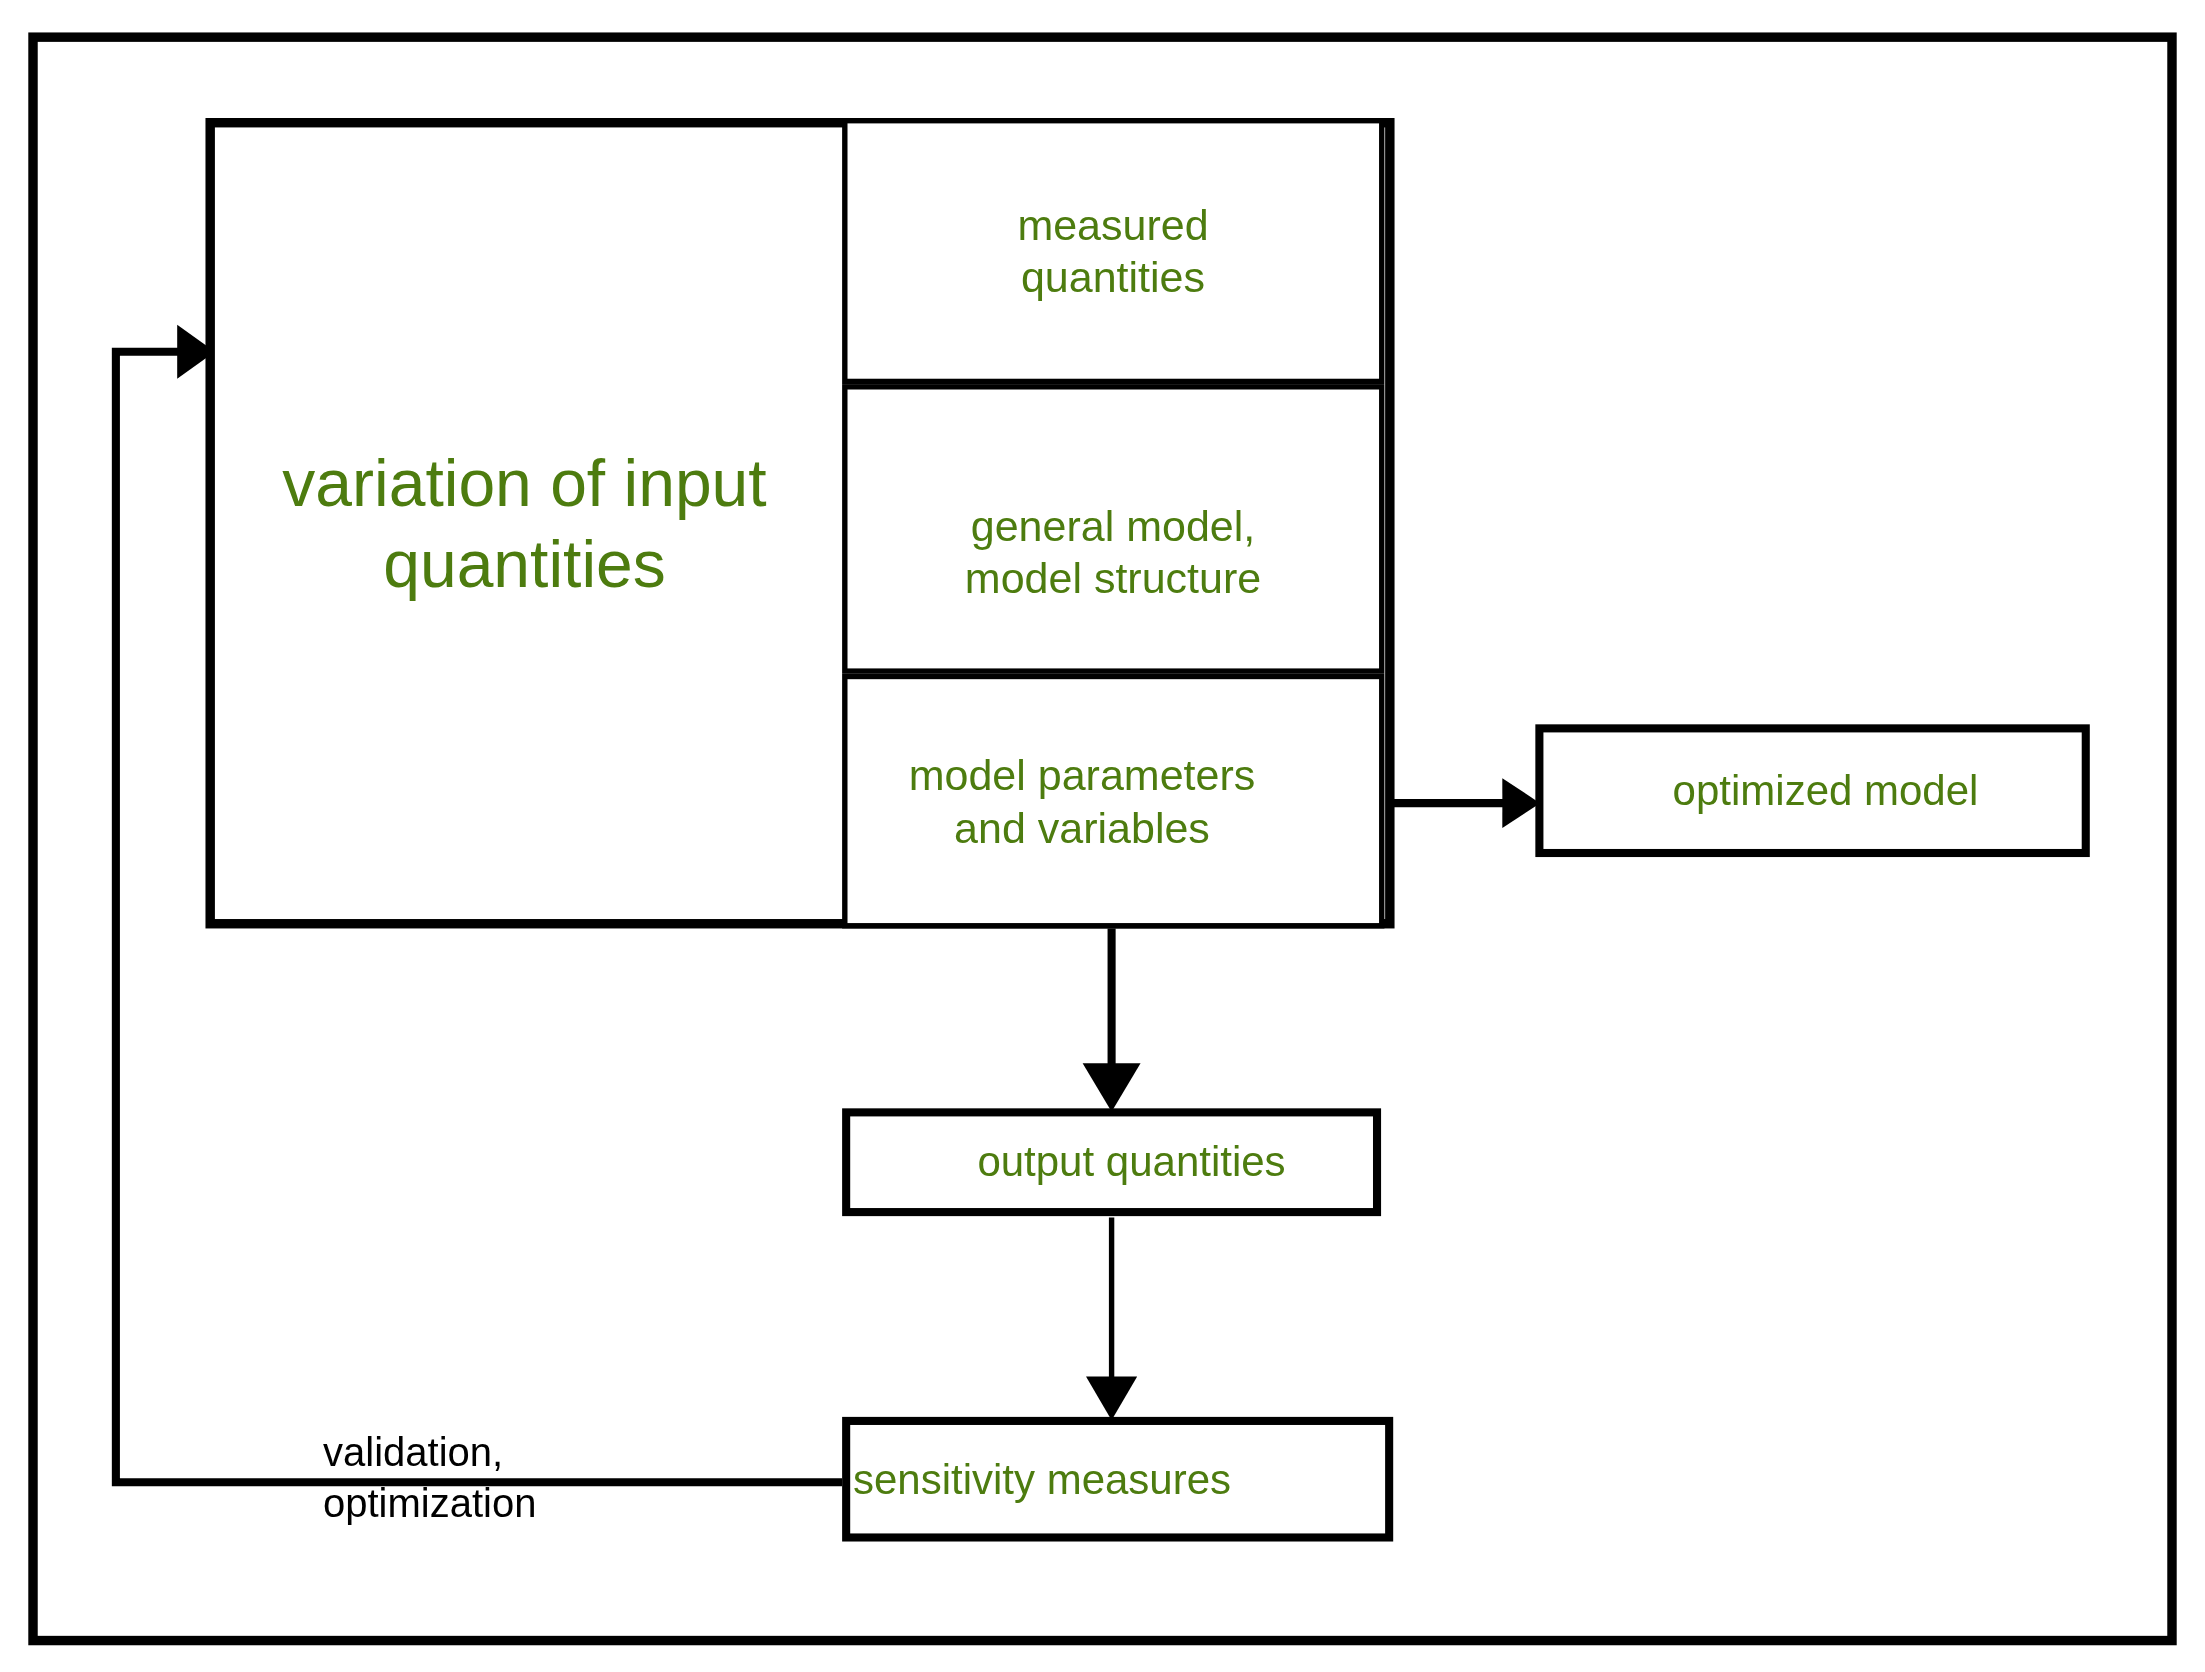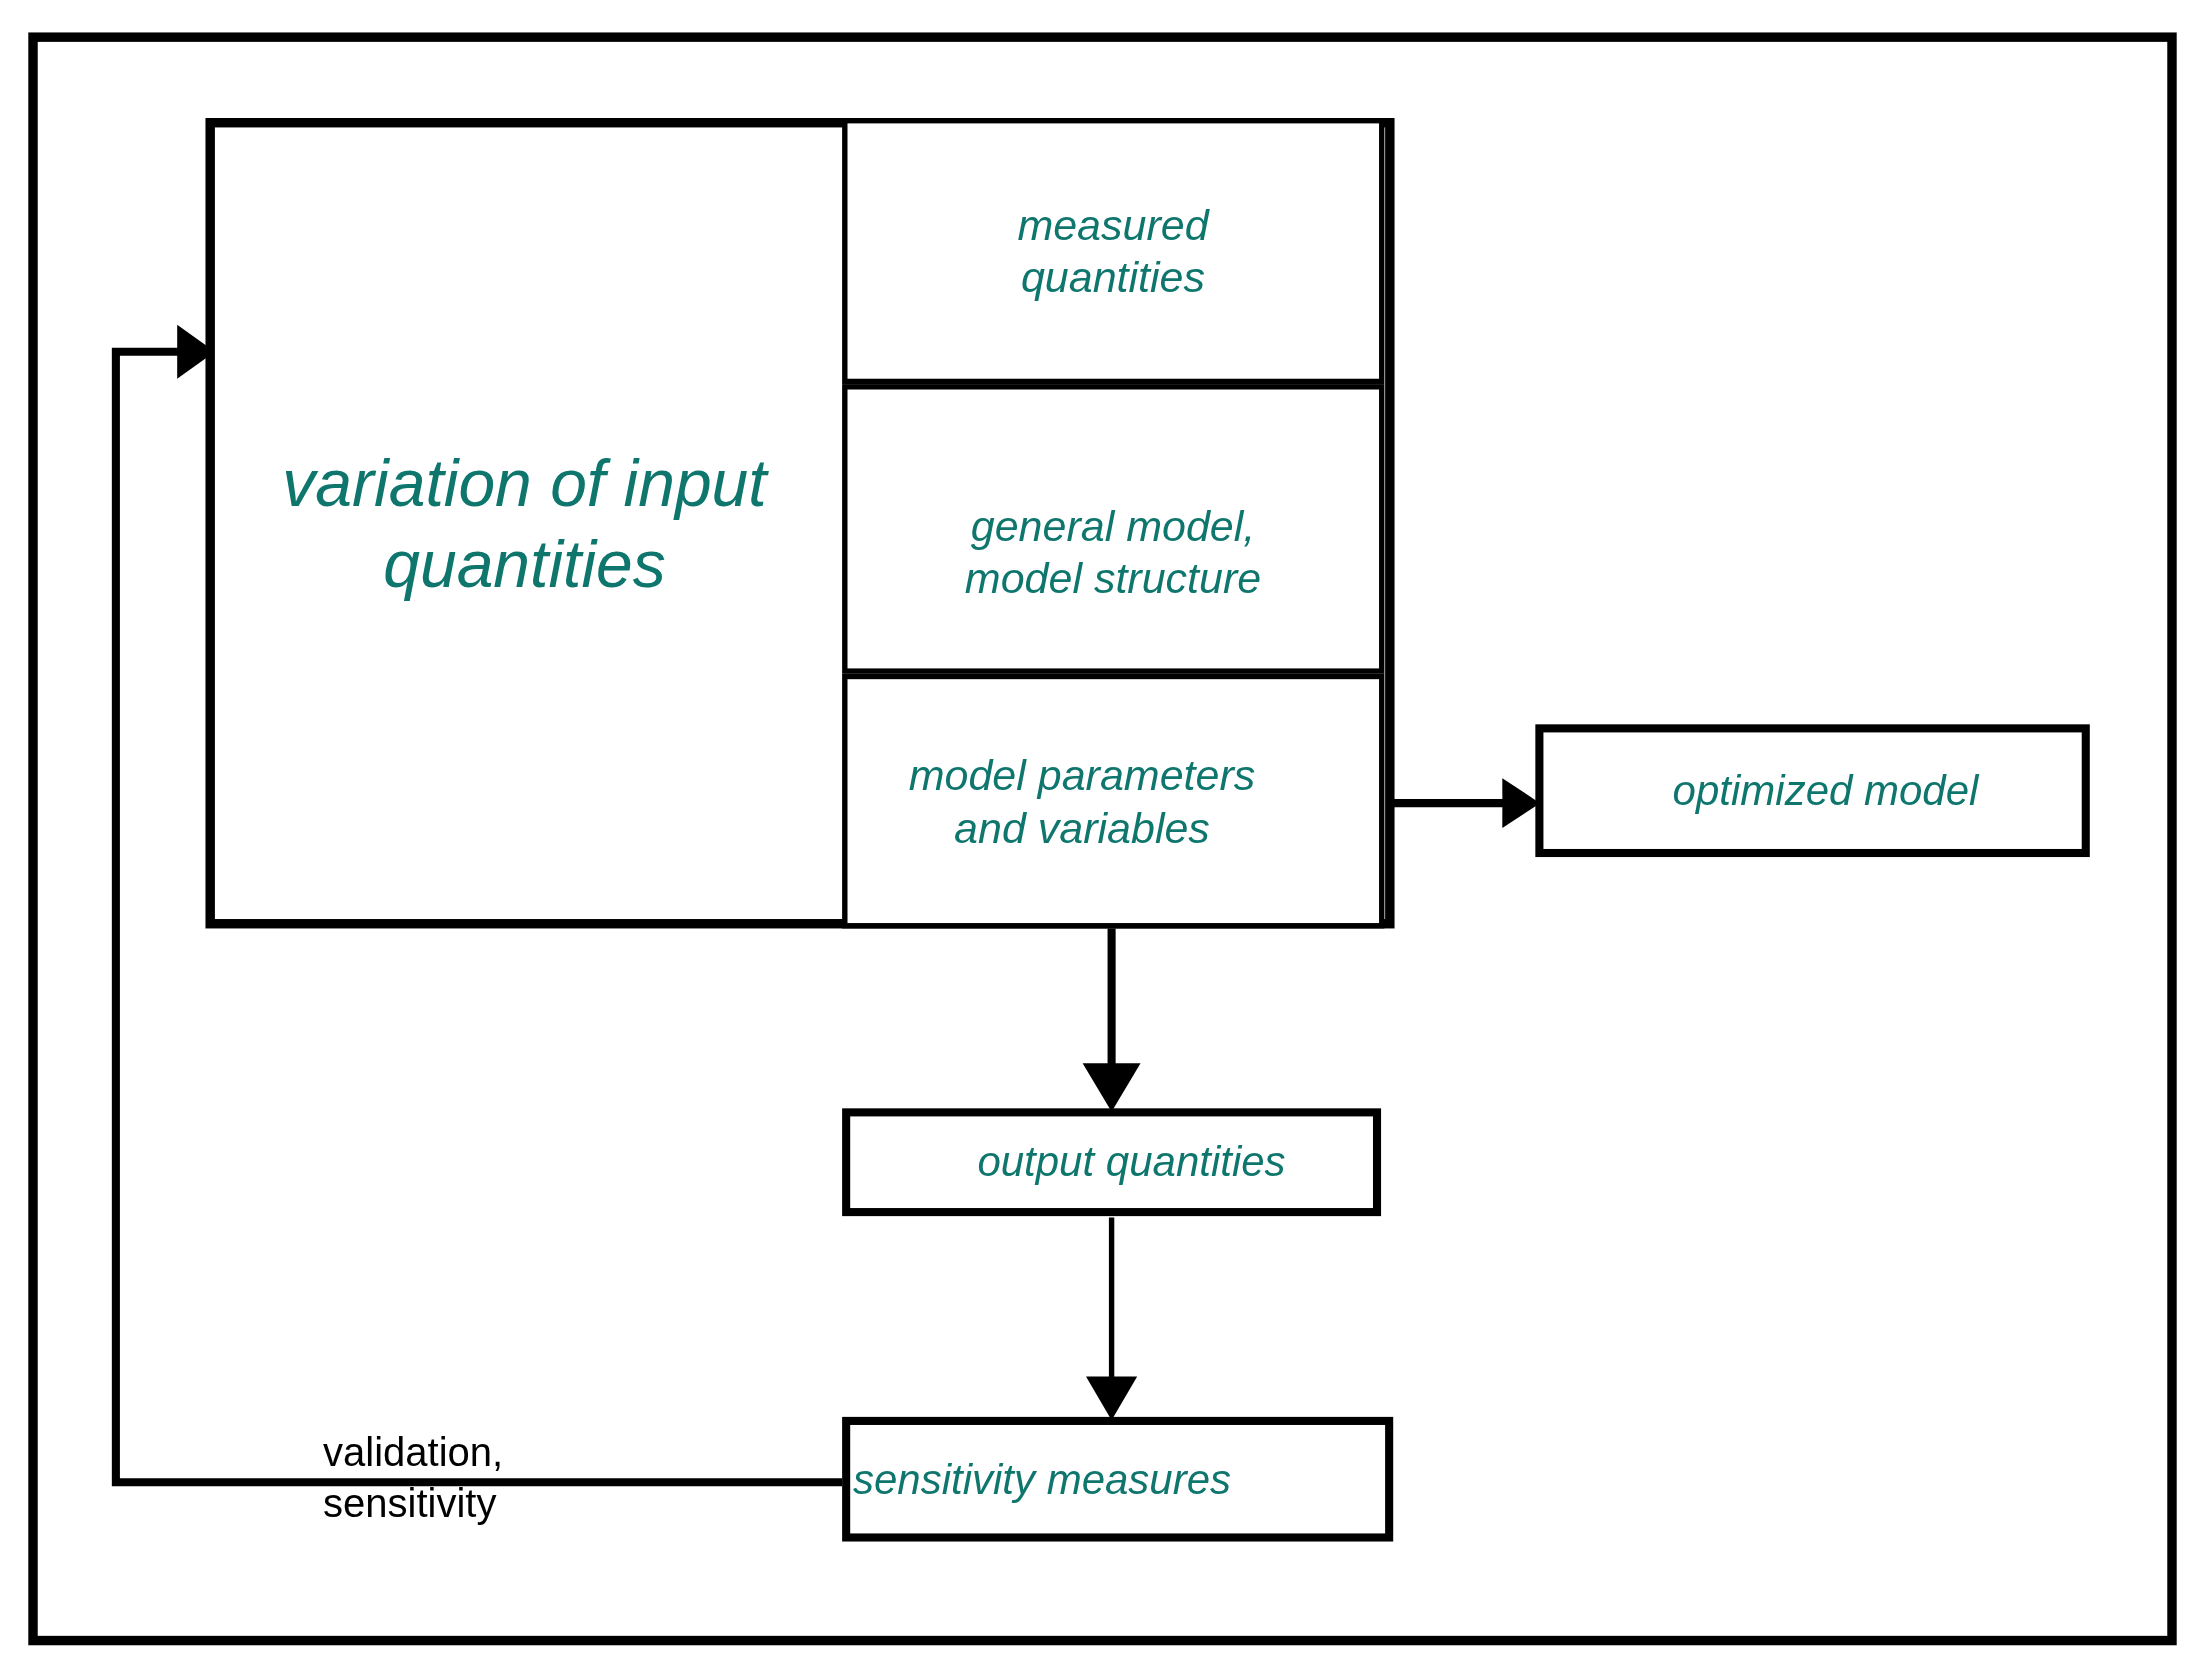--- a/index.html
+++ b/index.html
@@ -24,26 +24,25 @@
     top: 0;
     width: 2205px;
     height: 1673px;
   }
   .node-label {
     position: absolute;
     display: flex;
     align-items: center;
     justify-content: center;
     text-align: center;
-    color: #0f766e;
+    color: #4d7c0f;
     line-height: 1.22;
     white-space: pre-line;
     pointer-events: none;
     font-family: "Liberation Sans", sans-serif;
-    font-style: italic;
   }
   .lbl-xl   { font-size: 66px; }
   .lbl-lg   { font-size: 43px; }
   .lbl-md   { font-size: 42px; }
   .edge-label {
     position: absolute;
     color: #000000;
     font-size: 40px;
     line-height: 1.28;
     text-align: left;
@@ -87,17 +86,17 @@
       <div class="node-label lbl-lg" style="left: 842px; top: 118px; width: 542px; height: 266px;">measured
 quantities</div>
       <div class="node-label lbl-lg" style="left: 842px; top: 384px; width: 542px; height: 336px;">general model,
 model structure</div>
       <div class="node-label lbl-lg" style="left: 842px; top: 674px; width: 480px; height: 255px;">model parameters
 and variables</div>
       <div class="node-label lbl-md" style="left: 1536px; top: 724px; width: 555px; height: 133px; padding-left: 12px;">optimized model</div>
       <div class="node-label lbl-md" style="left: 842px; top: 1108px; width: 539px; height: 108px; margin-left: 20px;">output quantities</div>
       <div class="node-label lbl-md" style="left: 824px; top: 1417px; width: 436px; height: 125px;">sensitivity measures</div>
       <div class="edge-label" style="left: 323px; top: 1427px;">validation,
-sensitivity</div>
+optimization</div>
     </div>
 
 </div>
 
 
 </body></html>

